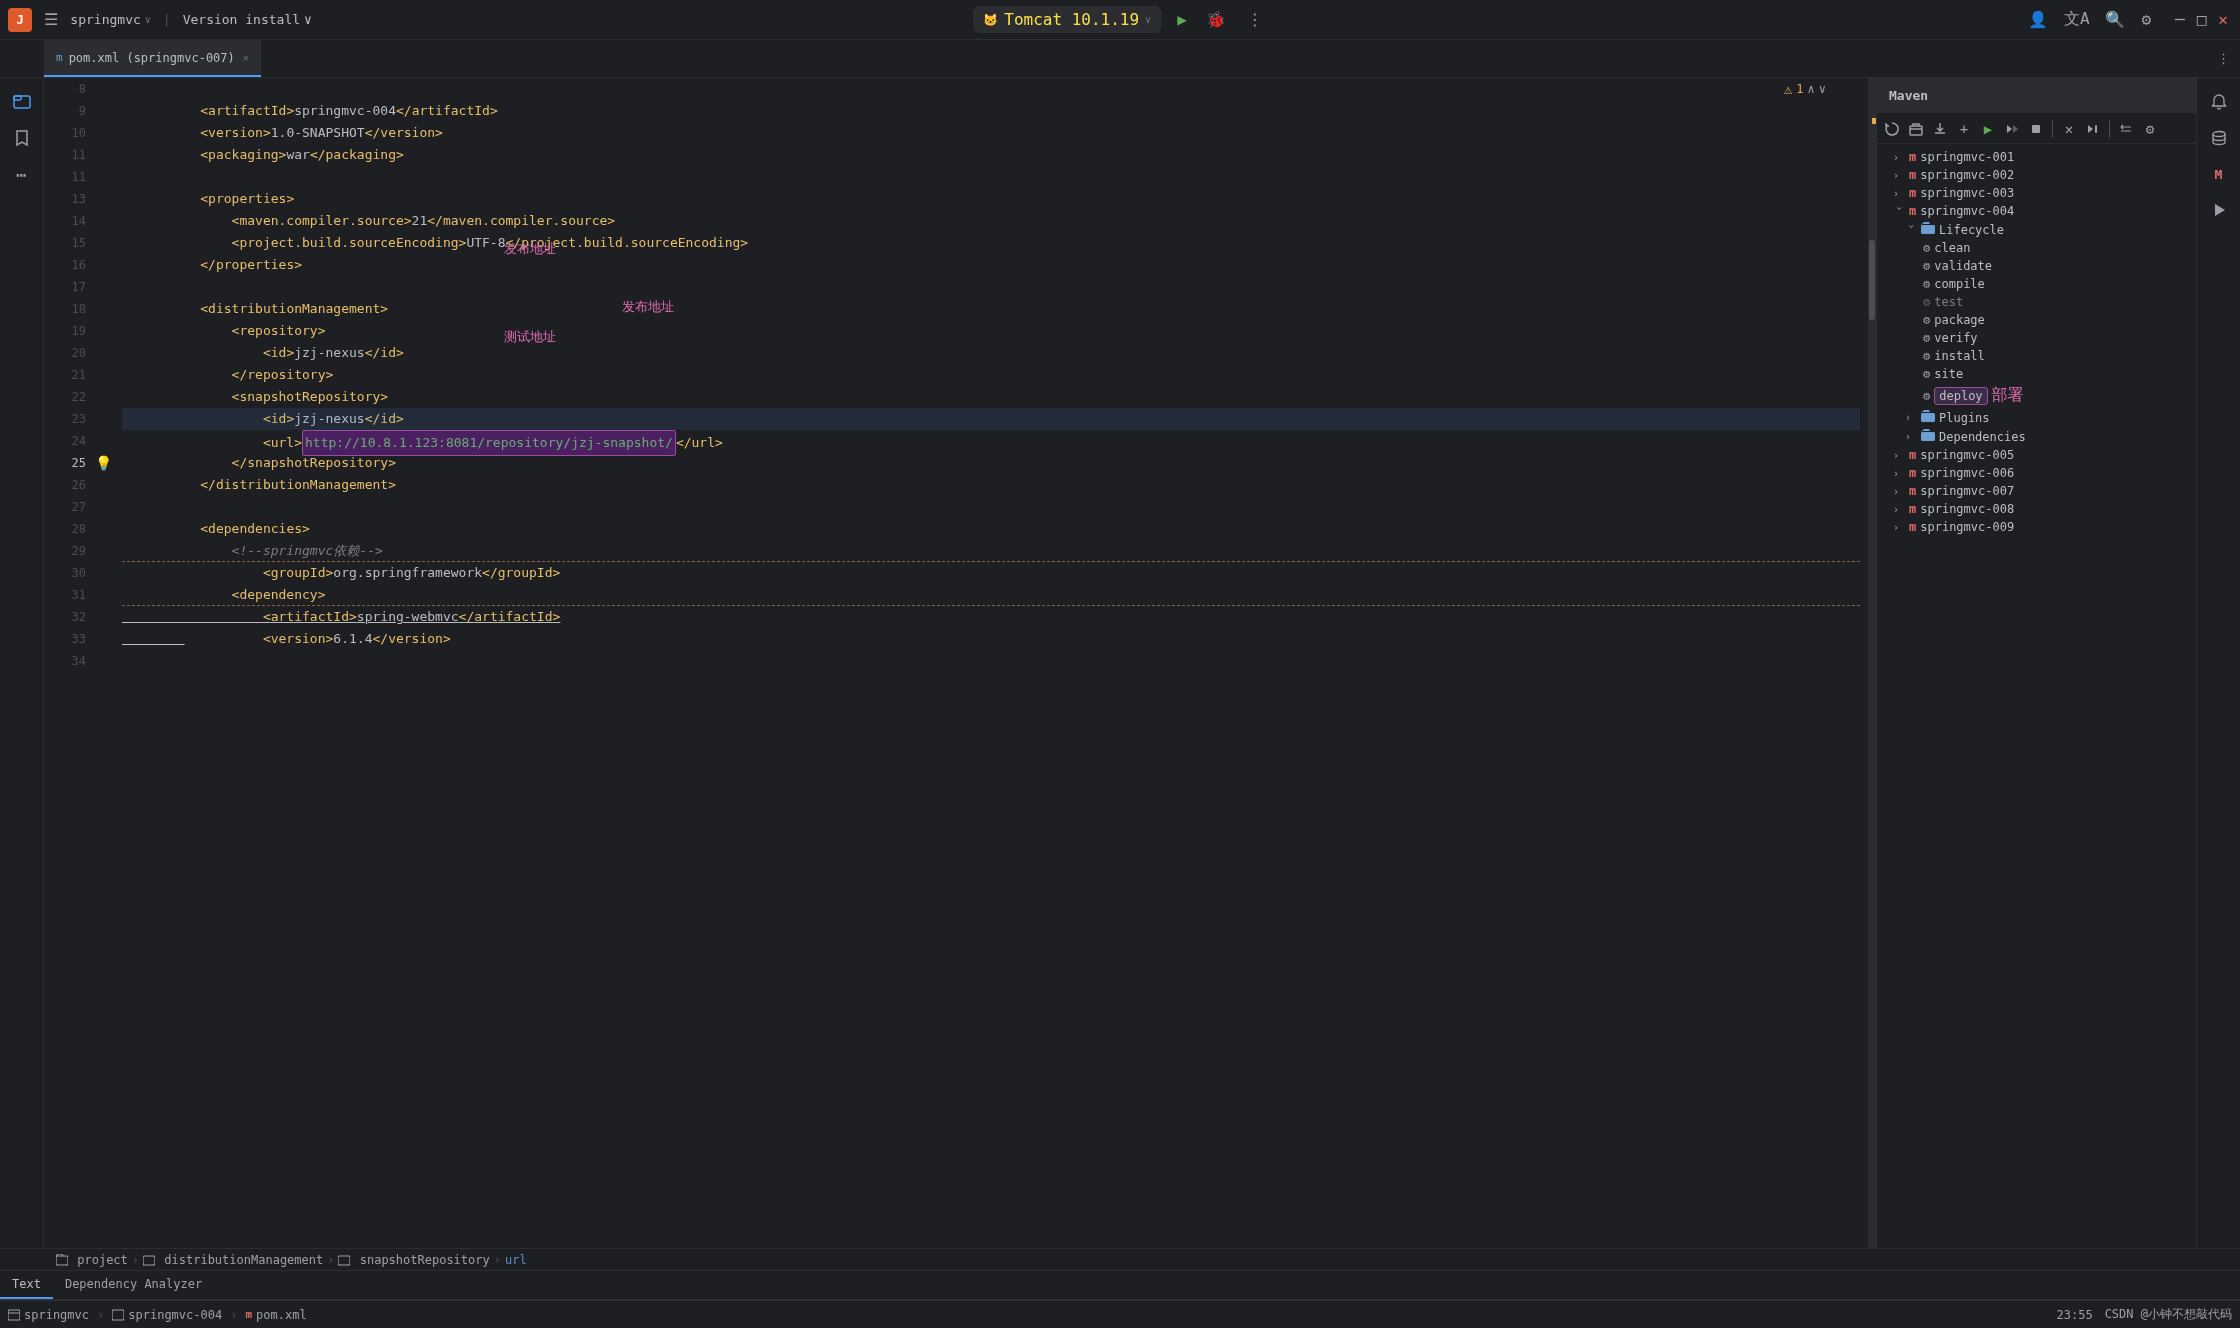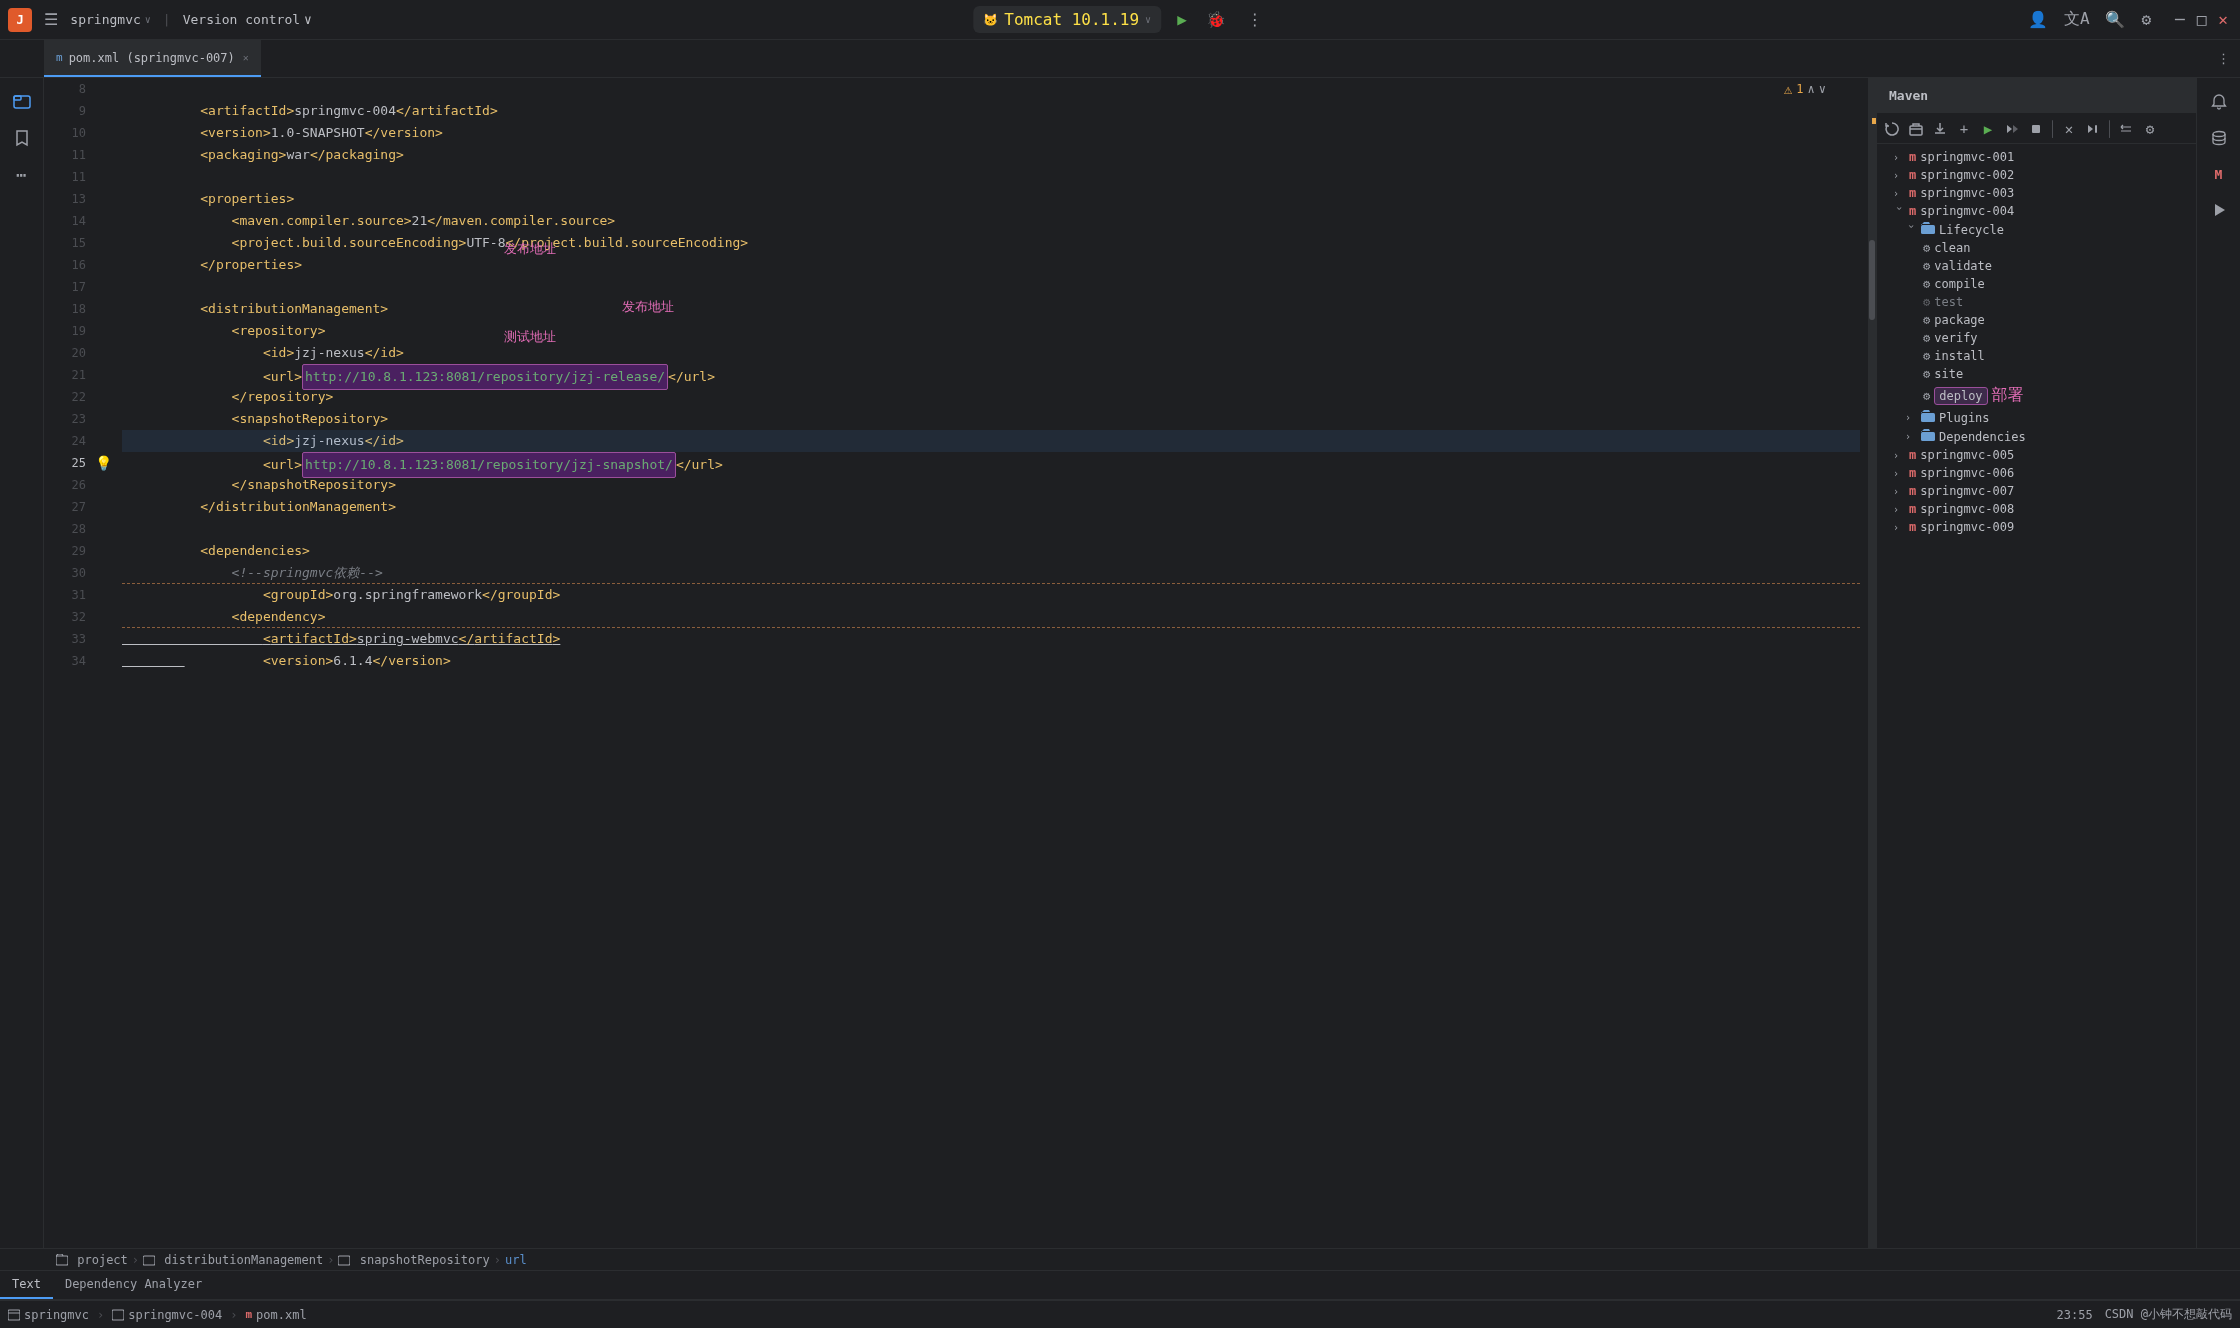--- a/index.html
+++ b/index.html
@@ -417,21 +417,21 @@
     <div class="app-icon">
       <span>J</span>
     </div>
     <span class="hamburger-icon">☰</span>
     <div class="project-name">
       <span>springmvc</span>
       <span class="arrow">∨</span>
     </div>
     <span class="nav-separator">|</span>
     <div class="nav-item">
-      <span>Version control</span>
+      <span>Version install</span>
       <span class="arrow">∨</span>
     </div>
   </div>
   <div class="title-bar-center">
     <div class="run-config">
       <span class="run-config-icon">🐱</span>
       <span class="run-config-name">Tomcat 10.1.19</span>
       <span class="run-config-arrow">∨</span>
     </div>
     <span class="title-btn green">▶</span>
@@ -559,23 +559,20 @@
 
         <div class="code-line" style="position:relative;">
           &nbsp;&nbsp;&nbsp;&nbsp;<span class="xml-bracket">&lt;</span><span class="xml-tag">repository</span><span class="xml-bracket">&gt;</span>
           <span style="position:absolute; left:500px; top:-2px; color:#e06cb5; font-size:13px; font-family:Arial;">发布地址</span>
         </div>
 
         <div class="code-line">
           &nbsp;&nbsp;&nbsp;&nbsp;&nbsp;&nbsp;&nbsp;&nbsp;<span class="xml-bracket">&lt;</span><span class="xml-tag">id</span><span class="xml-bracket">&gt;</span><span class="xml-text">jzj-nexus</span><span class="xml-bracket">&lt;/</span><span class="xml-tag">id</span><span class="xml-bracket">&gt;</span>
         </div>
 
-        <div class="code-line">
-          &nbsp;&nbsp;&nbsp;&nbsp;&nbsp;&nbsp;&nbsp;&nbsp;<span class="xml-bracket">&lt;</span><span class="xml-tag">url</span><span class="xml-bracket">&gt;</span><span class="highlight-box"><span class="xml-url">http://10.8.1.123:8081/repository/jzj-release/</span></span><span class="xml-bracket">&lt;/</span><span class="xml-tag">url</span><span class="xml-bracket">&gt;</span>
-        </div>
 
         <div class="code-line">
           &nbsp;&nbsp;&nbsp;&nbsp;<span class="xml-bracket">&lt;/</span><span class="xml-tag">repository</span><span class="xml-bracket">&gt;</span>
         </div>
 
         <div class="code-line" style="position:relative;">
           &nbsp;&nbsp;&nbsp;&nbsp;<span class="xml-bracket">&lt;</span><span class="xml-tag">snapshotRepository</span><span class="xml-bracket">&gt;</span>
         </div>
 
         <div class="code-line">

